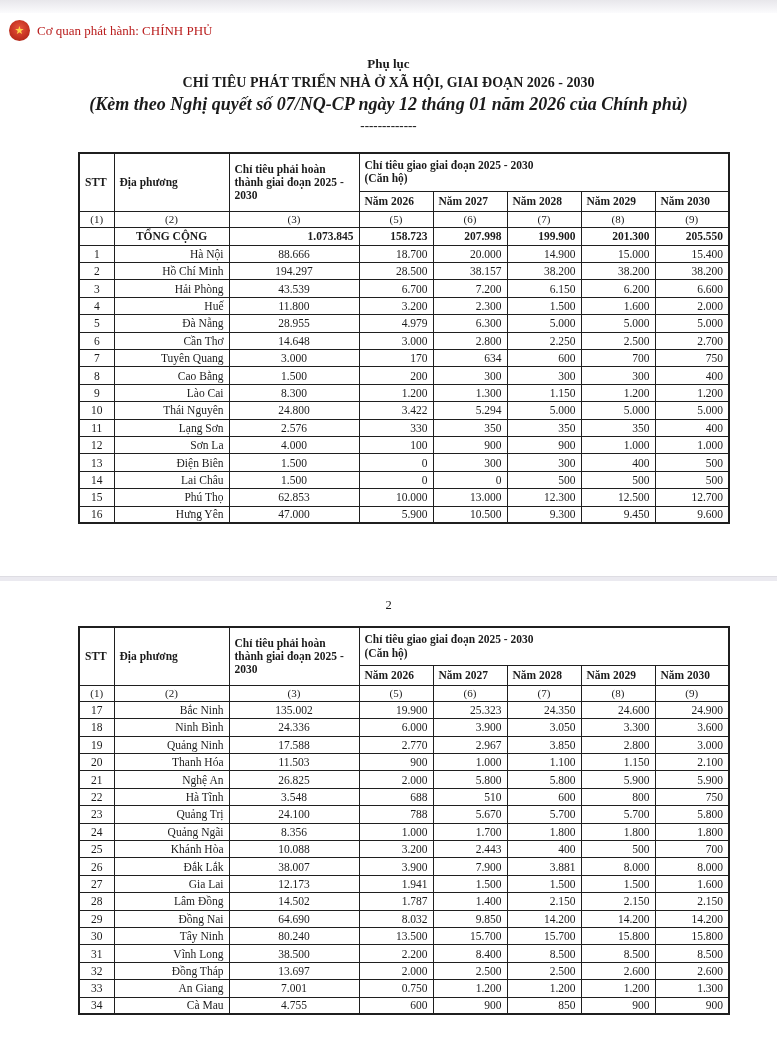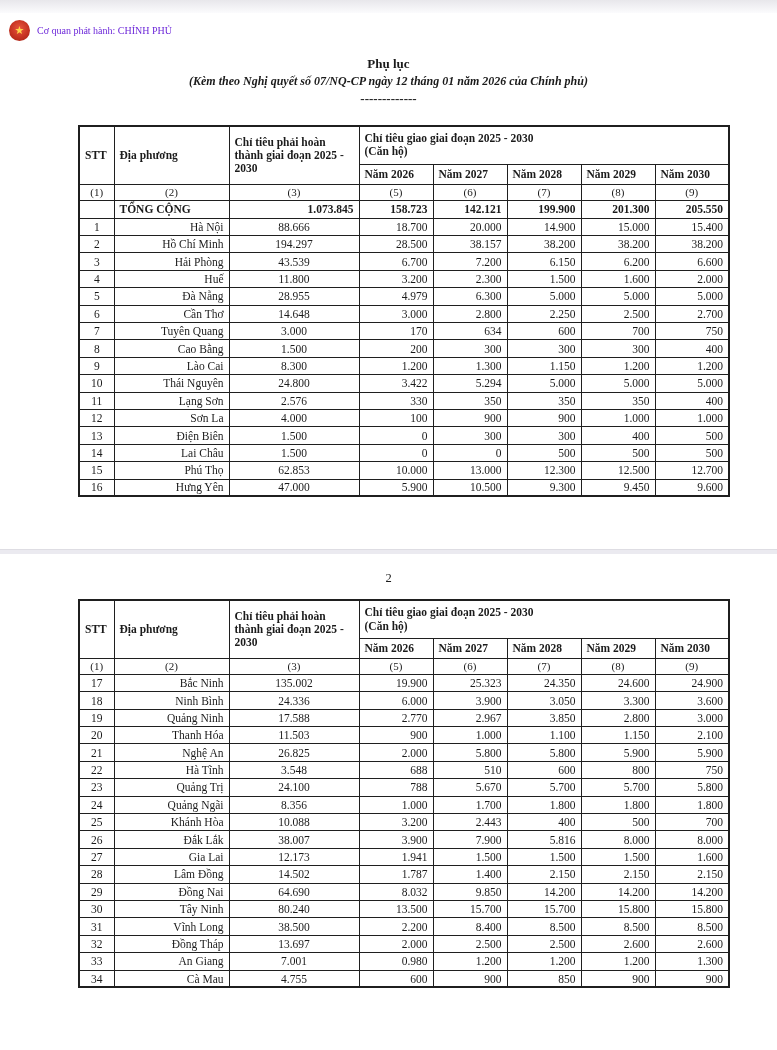--- a/index.html
+++ b/index.html
@@ -19,25 +19,25 @@
     display:flex; align-items:center; gap:7px;
     padding:7px 0 0 9px;
   }
   .emblem {
     width:21px; height:21px; border-radius:50%;
     background:radial-gradient(circle at 50% 40%, #e8563c 0%, #c63222 55%, #9f2114 100%);
     display:flex; align-items:center; justify-content:center;
     color:#ffd24a; font-size:11px; line-height:1;
     flex:0 0 auto;
   }
-  .publisher-text { font-size:10px; color:#6d28d9; }
+  .publisher-text { font-size:13px; color:#b91c1c; }
   .title-block { text-align:center; margin-top:15px; line-height:1.3; }
   .kicker   { font-weight:bold; font-size:13px; }
   .heading  { font-weight:bold; font-size:14px; margin-top:1px; }
-  .subtitle { font-weight:bold; font-style:italic; font-size:12px; margin-top:1px; }
+  .subtitle { font-weight:bold; font-style:italic; font-size:18px; margin-top:1px; }
   .divider  { font-weight:bold; font-size:13px; line-height:0.9; margin-top:4px; letter-spacing:0; }
 
   table.doc {
     border-collapse:collapse;
     table-layout:fixed;
     width:650px;
     margin:20px 0 0 78px;
     border:2px solid #1f1f1f;
   }
   table.doc th, table.doc td {
@@ -81,20 +81,21 @@
 
 <div class="top-strip"></div>
 
 <div class="publisher">
   <span class="emblem">★</span>
   <span class="publisher-text">Cơ quan phát hành: CHÍNH PHỦ</span>
 </div>
 
 <div class="title-block">
   <div class="kicker">Phụ lục</div>
+  <div class="heading">CHỈ TIÊU PHÁT TRIỂN NHÀ Ở XÃ HỘI, GIAI ĐOẠN 2026 - 2030</div>
   <div class="subtitle">(Kèm theo Nghị quyết số 07/NQ-CP ngày 12 tháng 01 năm 2026 của Chính phủ)</div>
   <div class="divider">-------------</div>
 </div>
 
 <table class="doc t1">
   <colgroup>
     <col class="w-stt">
       <col class="w-name">
       <col class="w-total">
     <col class="w-year">
@@ -125,24 +126,24 @@
       <td>(2)</td>
       <td>(3)</td>
       <td>(5)</td>
       <td>(6)</td>
       <td>(7)</td>
       <td>(8)</td>
       <td>(9)</td>
     </tr>
     <tr class="total-row">
       <td class="c-stt"></td>
-      <td style="text-align:left">TỔNG CỘNG</td>
+      <td style="text-align:center">TỔNG CỘNG</td>
       <td class="c-total">1.073.845</td>
       <td class="c-year">158.723</td>
-      <td class="c-year">142.121</td>
+      <td class="c-year">207.998</td>
       <td class="c-year">199.900</td>
       <td class="c-year">201.300</td>
       <td class="c-year">205.550</td>
     </tr>
   </thead>
   <tbody class="data">
       <tr>
         <td class="c-stt">1</td>
         <td class="c-name">Hà Nội</td>
         <td class="c-total">88.666</td>
@@ -437,21 +438,21 @@
         <td class="c-year">400</td>
         <td class="c-year">500</td>
         <td class="c-year">700</td>
       </tr>
       <tr>
         <td class="c-stt">26</td>
         <td class="c-name">Đắk Lắk</td>
         <td class="c-total">38.007</td>
         <td class="c-year">3.900</td>
         <td class="c-year">7.900</td>
-        <td class="c-year">5.816</td>
+        <td class="c-year">3.881</td>
         <td class="c-year">8.000</td>
         <td class="c-year">8.000</td>
       </tr>
       <tr>
         <td class="c-stt">27</td>
         <td class="c-name">Gia Lai</td>
         <td class="c-total">12.173</td>
         <td class="c-year">1.941</td>
         <td class="c-year">1.500</td>
         <td class="c-year">1.500</td>
@@ -505,21 +506,21 @@
         <td class="c-year">2.000</td>
         <td class="c-year">2.500</td>
         <td class="c-year">2.500</td>
         <td class="c-year">2.600</td>
         <td class="c-year">2.600</td>
       </tr>
       <tr>
         <td class="c-stt">33</td>
         <td class="c-name">An Giang</td>
         <td class="c-total">7.001</td>
-        <td class="c-year">0.980</td>
+        <td class="c-year">0.750</td>
         <td class="c-year">1.200</td>
         <td class="c-year">1.200</td>
         <td class="c-year">1.200</td>
         <td class="c-year">1.300</td>
       </tr>
       <tr>
         <td class="c-stt">34</td>
         <td class="c-name">Cà Mau</td>
         <td class="c-total">4.755</td>
         <td class="c-year">600</td>

